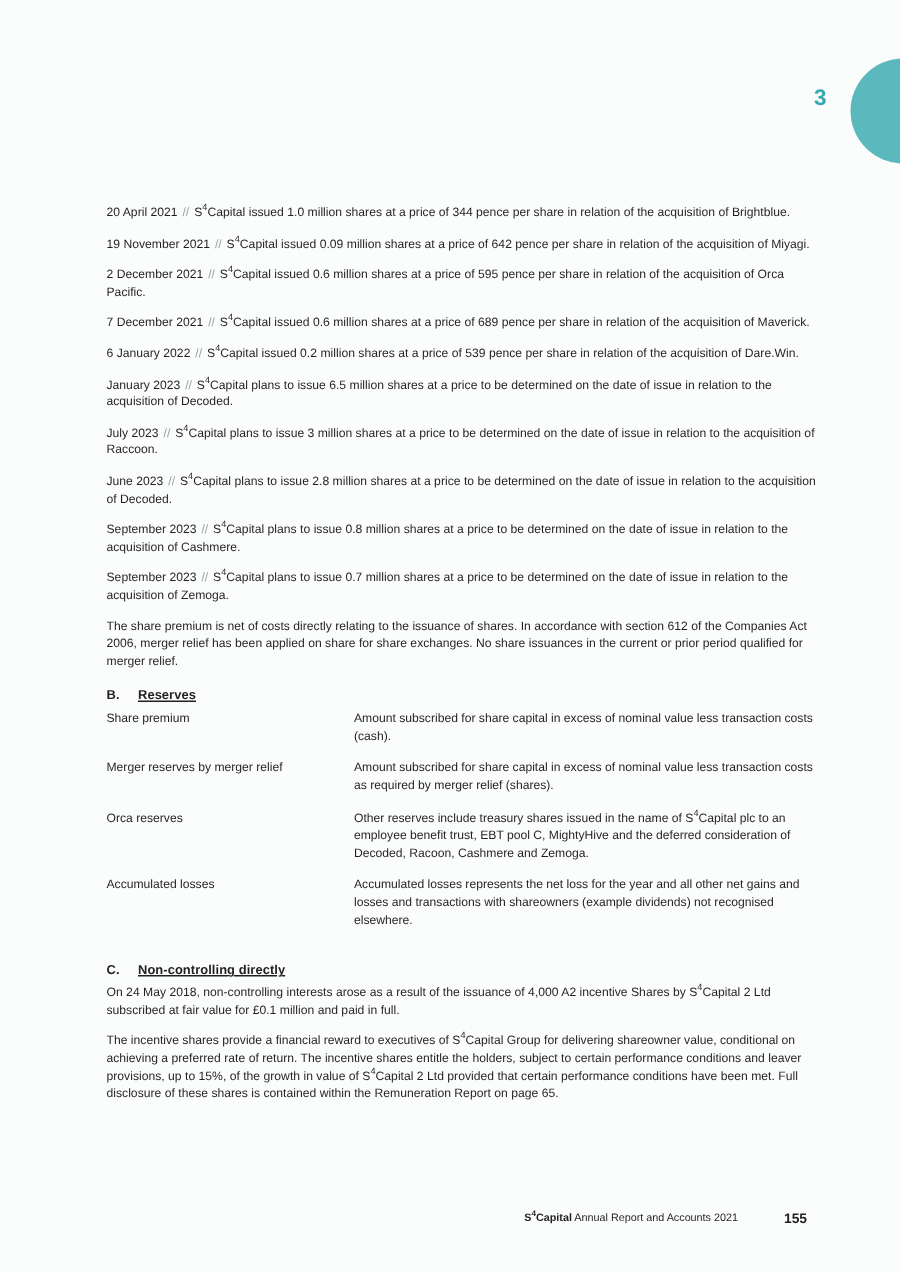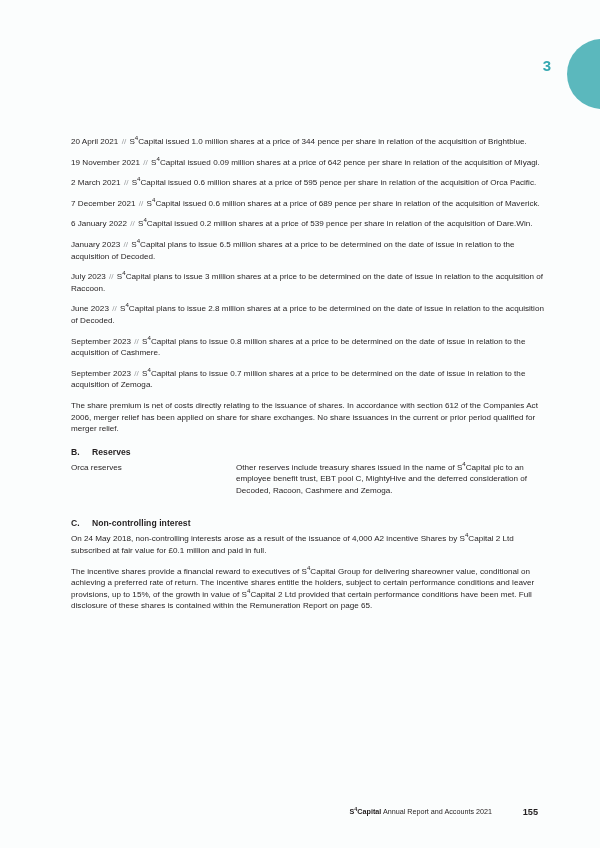--- a/index.html
+++ b/index.html
@@ -72,20 +72,21 @@
     vertical-align: super;
     line-height: 0;
   }
 
   h3.section-head {
     margin: 11px 0 4px 0;
     font-size: 8.6px;
     font-weight: bold;
     line-height: 12px;
     letter-spacing: .05px;
+    text-decoration: underline;
   }
   h3.section-head .letter {
     display: inline-block;
     width: 21px;
   }
 
   p.intro {
     margin: 0 0 13px 0;
     font-size: 8.1px;
     line-height: 11.6px;
@@ -146,48 +147,60 @@
 <div id="page">
 
   <div id="chapter-marker" style="color: rgb(53, 168, 177);">3</div>
   <div id="chapter-tab" style="background: rgb(91, 184, 189);"></div>
 
   <div id="content">
 
     <div id="share-issue-list">
         <p class="para"><span>20 April 2021</span> <span class="sep">//</span> S<sup class="sup">4</sup><span>Capital issued 1.0 million shares at a price of 344 pence per share in relation of the acquisition of Brightblue.</span></p>
         <p class="para"><span>19 November 2021</span> <span class="sep">//</span> S<sup class="sup">4</sup><span>Capital issued 0.09 million shares at a price of 642 pence per share in relation of the acquisition of Miyagi.</span></p>
-        <p class="para"><span>2 March 2021</span> <span class="sep">//</span> S<sup class="sup">4</sup><span>Capital issued 0.6 million shares at a price of 595 pence per share in relation of the acquisition of Orca Pacific.</span></p>
+        <p class="para"><span>2 December 2021</span> <span class="sep">//</span> S<sup class="sup">4</sup><span>Capital issued 0.6 million shares at a price of 595 pence per share in relation of the acquisition of Orca Pacific.</span></p>
         <p class="para"><span>7 December 2021</span> <span class="sep">//</span> S<sup class="sup">4</sup><span>Capital issued 0.6 million shares at a price of 689 pence per share in relation of the acquisition of Maverick.</span></p>
         <p class="para"><span>6 January 2022</span> <span class="sep">//</span> S<sup class="sup">4</sup><span>Capital issued 0.2 million shares at a price of 539 pence per share in relation of the acquisition of Dare.Win.</span></p>
         <p class="para"><span>January 2023</span> <span class="sep">//</span> S<sup class="sup">4</sup><span>Capital plans to issue 6.5 million shares at a price to be determined on the date of issue in relation to the acquisition of Decoded.</span></p>
         <p class="para"><span>July 2023</span> <span class="sep">//</span> S<sup class="sup">4</sup><span>Capital plans to issue 3 million shares at a price to be determined on the date of issue in relation to the acquisition of Raccoon.</span></p>
         <p class="para"><span>June 2023</span> <span class="sep">//</span> S<sup class="sup">4</sup><span>Capital plans to issue 2.8 million shares at a price to be determined on the date of issue in relation to the acquisition of Decoded.</span></p>
         <p class="para"><span>September 2023</span> <span class="sep">//</span> S<sup class="sup">4</sup><span>Capital plans to issue 0.8 million shares at a price to be determined on the date of issue in relation to the acquisition of Cashmere.</span></p>
         <p class="para"><span>September 2023</span> <span class="sep">//</span> S<sup class="sup">4</sup><span>Capital plans to issue 0.7 million shares at a price to be determined on the date of issue in relation to the acquisition of Zemoga.</span></p>
       </div>
 
     <p class="para">The share premium is net of costs directly relating to the issuance of shares. In accordance with section 612 of the Companies Act 2006, merger relief has been applied on share for share exchanges. No share issuances in the current or prior period qualified for merger relief.</p>
 
     <h3 class="section-head">
       <span class="letter">B.</span><span>Reserves</span>
     </h3>
 
 
     <table id="reserves-table">
       <tbody id="reserves-body">
           <tr>
+            <td class="term">Share premium</td>
+            <td class="desc">Amount subscribed for share capital in excess of nominal value less transaction costs (cash).</td>
+          </tr>
+          <tr>
+            <td class="term">Merger reserves by merger relief</td>
+            <td class="desc">Amount subscribed for share capital in excess of nominal value less transaction costs as required by merger relief (shares).</td>
+          </tr>
+          <tr>
             <td class="term">Orca reserves</td>
             <td class="desc">Other reserves include treasury shares issued in the name of S<sup class="sup">4</sup>Capital plc to an employee benefit trust, EBT pool C, MightyHive and the deferred consideration of Decoded, Racoon, Cashmere and Zemoga.</td>
           </tr>
+          <tr>
+            <td class="term">Accumulated losses</td>
+            <td class="desc">Accumulated losses represents the net loss for the year and all other net gains and losses and transactions with shareowners (example dividends) not recognised elsewhere.</td>
+          </tr>
         </tbody>
     </table>
 
     <h3 class="section-head">
-      <span class="letter">C.</span><span>Non-controlling interest</span>
+      <span class="letter">C.</span><span>Non-controlling directly</span>
     </h3>
 
     <p class="para" id="section-c-para-1">On 24 May 2018, non-controlling interests arose as a result of the issuance of 4,000 A2 incentive Shares by S<sup class="sup">4</sup>Capital 2 Ltd subscribed at fair value for £0.1 million and paid in full.</p>
     <p class="para" id="section-c-para-2">The incentive shares provide a financial reward to executives of S<sup class="sup">4</sup>Capital Group for delivering shareowner value, conditional on achieving a preferred rate of return. The incentive shares entitle the holders, subject to certain performance conditions and leaver provisions, up to 15%, of the growth in value of S<sup class="sup">4</sup>Capital 2 Ltd provided that certain performance conditions have been met. Full disclosure of these shares is contained within the Remuneration Report on page 65.</p>
 
   </div>
 
   <div id="footer">
 
     <div id="footer-text"><span class="brand">S<sup class="sup">4</sup>Capital</span><span> Annual Report and Accounts 2021</span></div>

